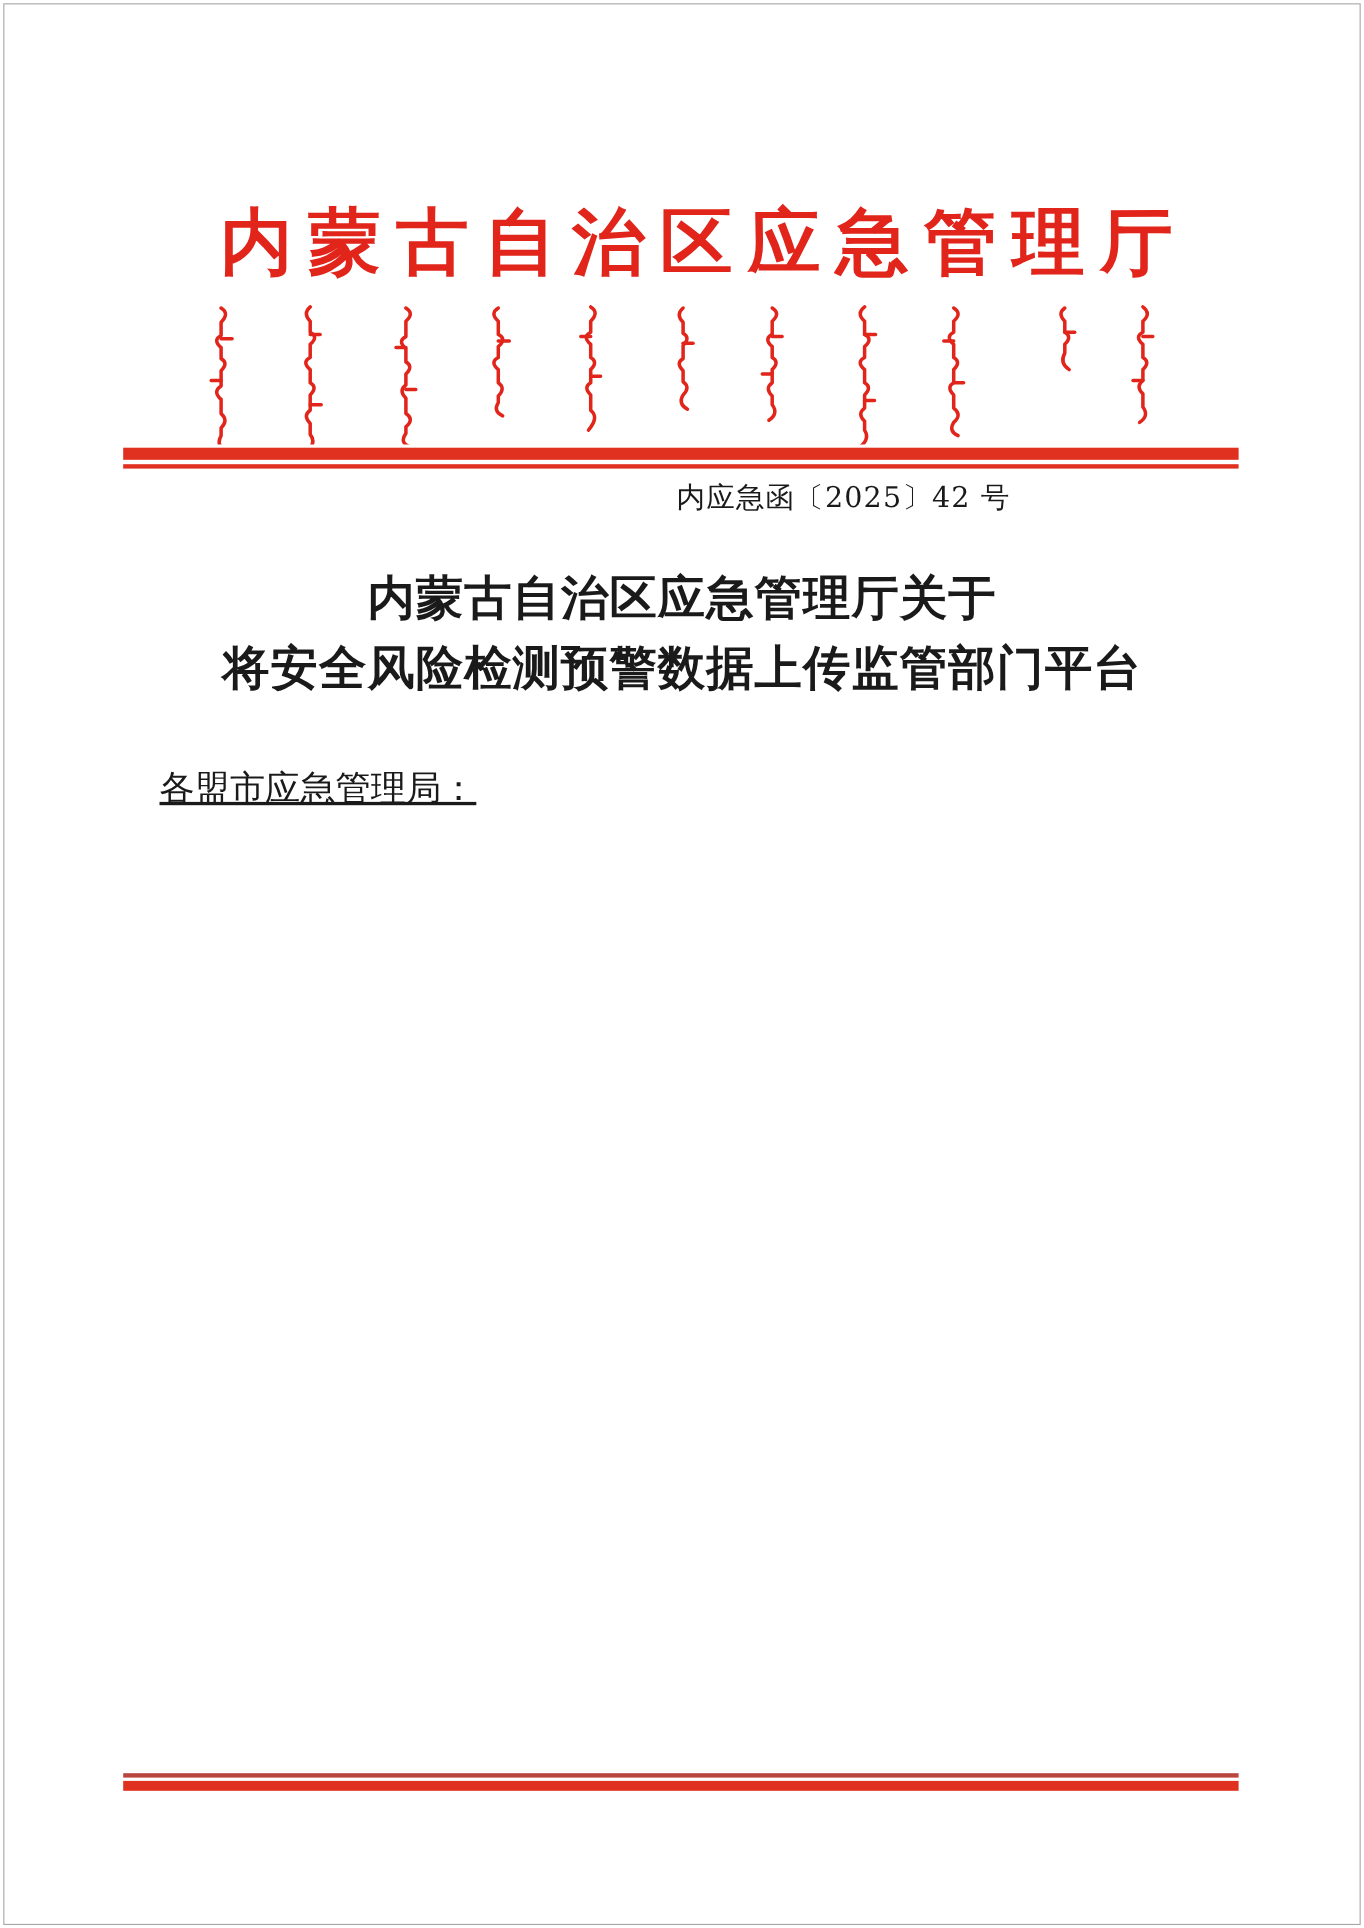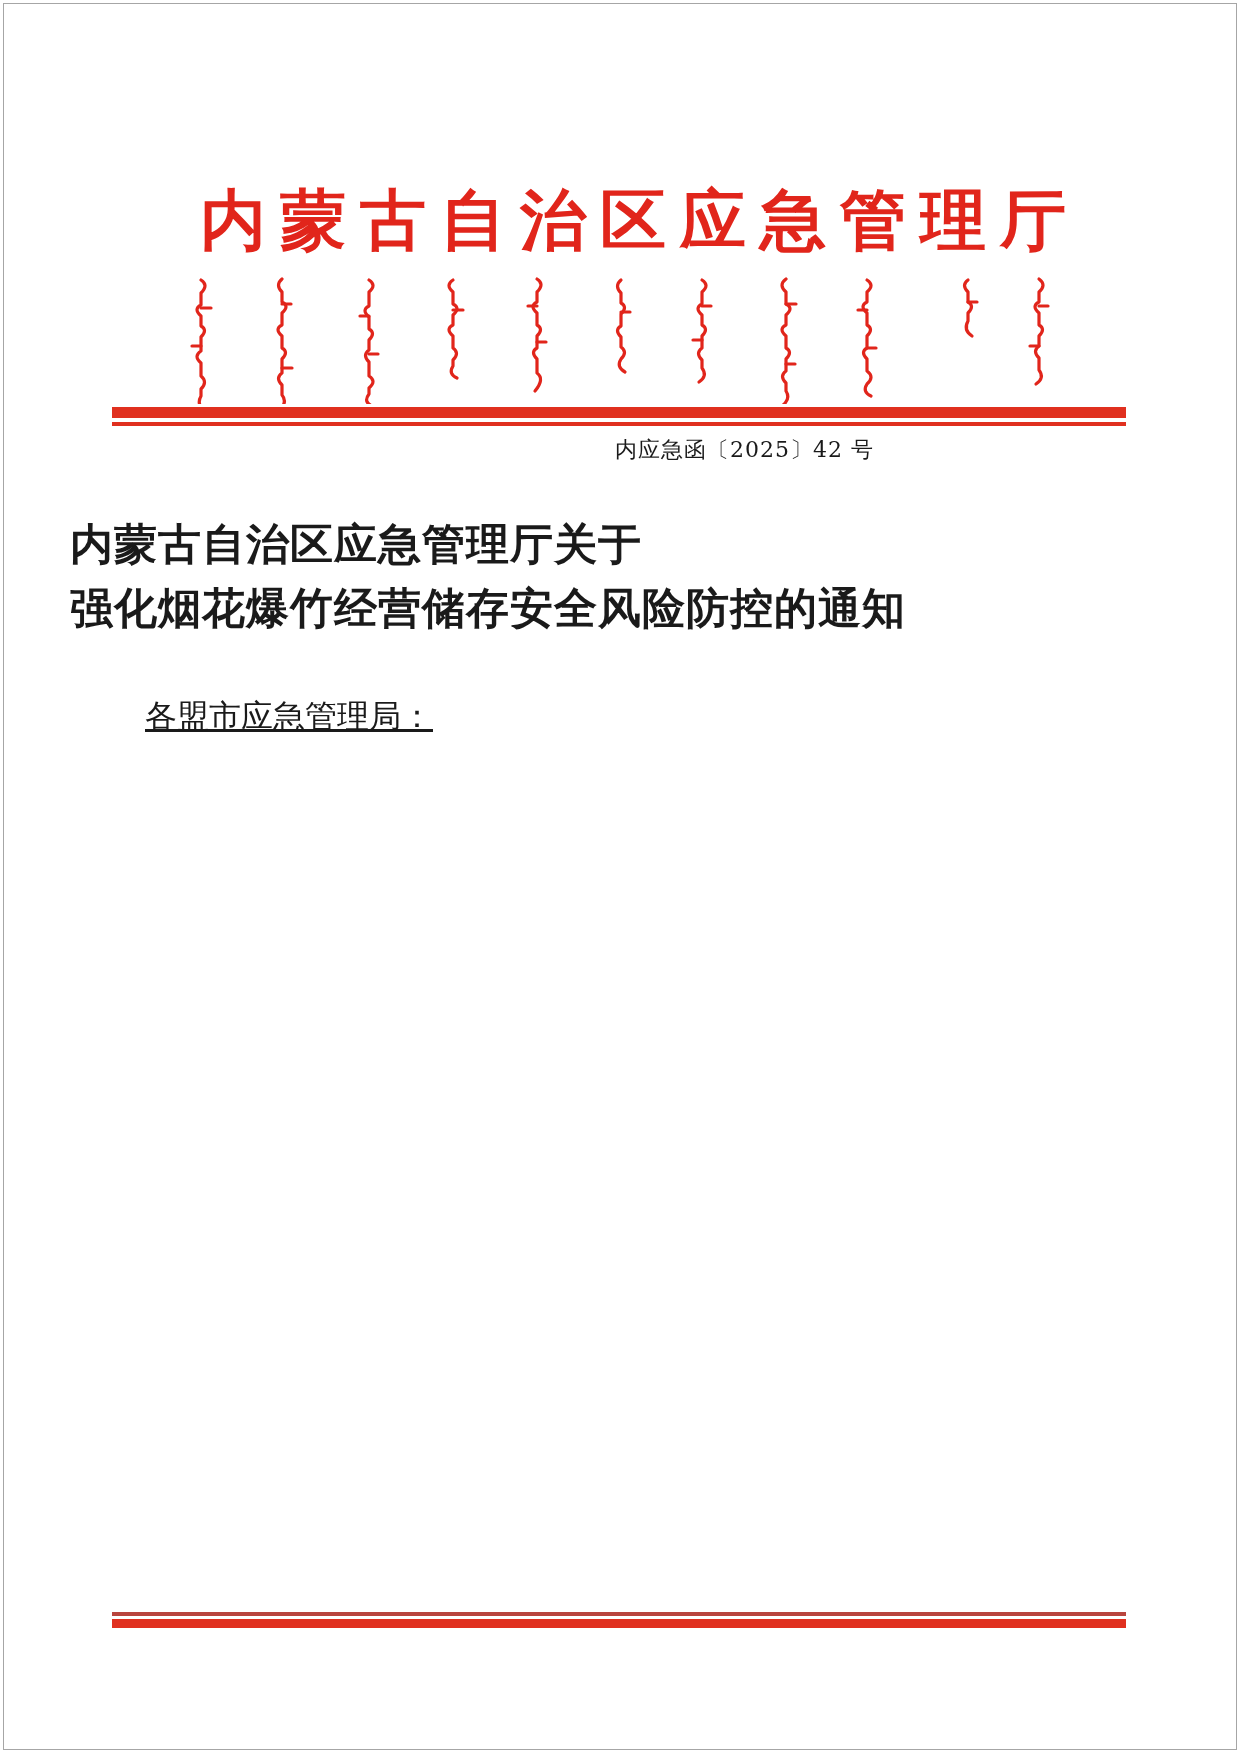--- a/index.html
+++ b/index.html
@@ -29,27 +29,28 @@
     position:absolute;top:276px;left:160px;
     width:920px;height:128px;
   }
   .rule{position:absolute;left:112px;width:1014px;}
   .rule-top-thick{top:407px;height:11px;background:#e0301f;}
   .rule-top-thin{top:422px;height:4px;background:#e0301f;}
   .rule-bottom-thin{top:1612px;height:4px;background:#b9453e;}
   .rule-bottom-thick{top:1619px;height:9px;background:#e0301f;}
   .doc-number{
     position:absolute;top:435px;left:615px;
-    font-size:22px;
+    font-size:26px;
     letter-spacing:1px;
     white-space:nowrap;
     text-align:right;
   }
   .doc-title{
     position:absolute;top:512px;left:70px;width:1100px;
+    text-align:center;
     font-size:43px;font-weight:bold;
     line-height:64px;
     letter-spacing:1px;
   }
   .doc-body{
     position:absolute;top:684px;left:145px;width:950px;
     font-size:32px;
     line-height:65px;
     text-align:justify;
   }
@@ -90,21 +91,21 @@
     <path d="M879 30 h9 M879 70 h-9"></path>
   </svg>
 
   <div class="rule rule-top-thick"></div>
   <div class="rule rule-top-thin"></div>
 
   <div class="doc-number">内应急函〔2025〕42 号</div>
 
   <div class="doc-title">
     <div>内蒙古自治区应急管理厅关于</div>
-    <div>强化烟花爆竹经营储存安全风险防控的通知</div>
+    <div>将安全风险检测预警数据上传监管部门平台</div>
   </div>
 
   <div class="doc-body">
     <p class="salutation">各盟市应急管理局：</p>
   </div>
 
   <div class="rule rule-bottom-thin"></div>
   <div class="rule rule-bottom-thick"></div>
 
 </div>

